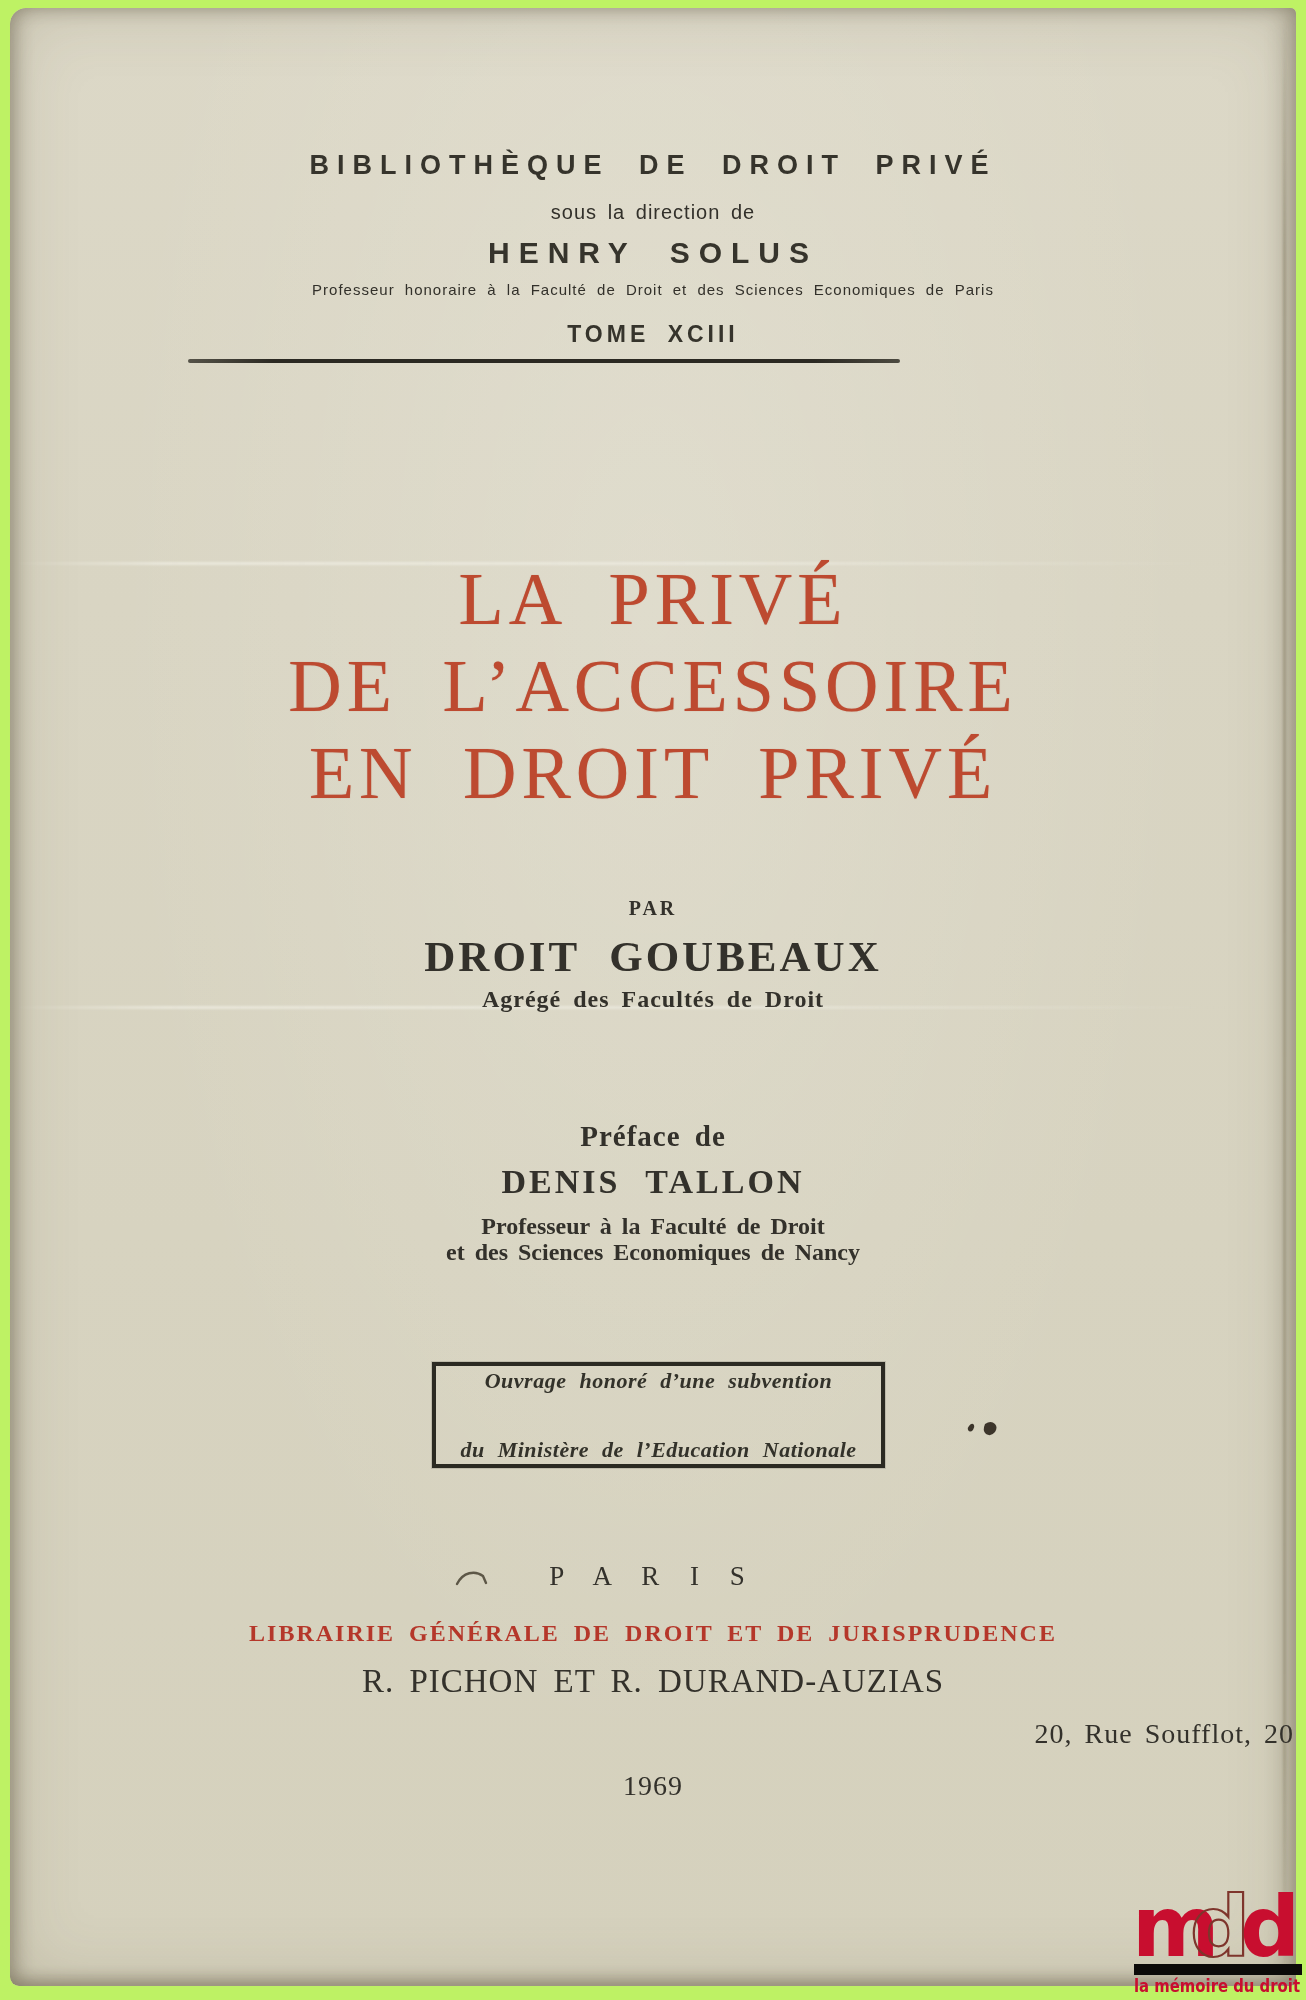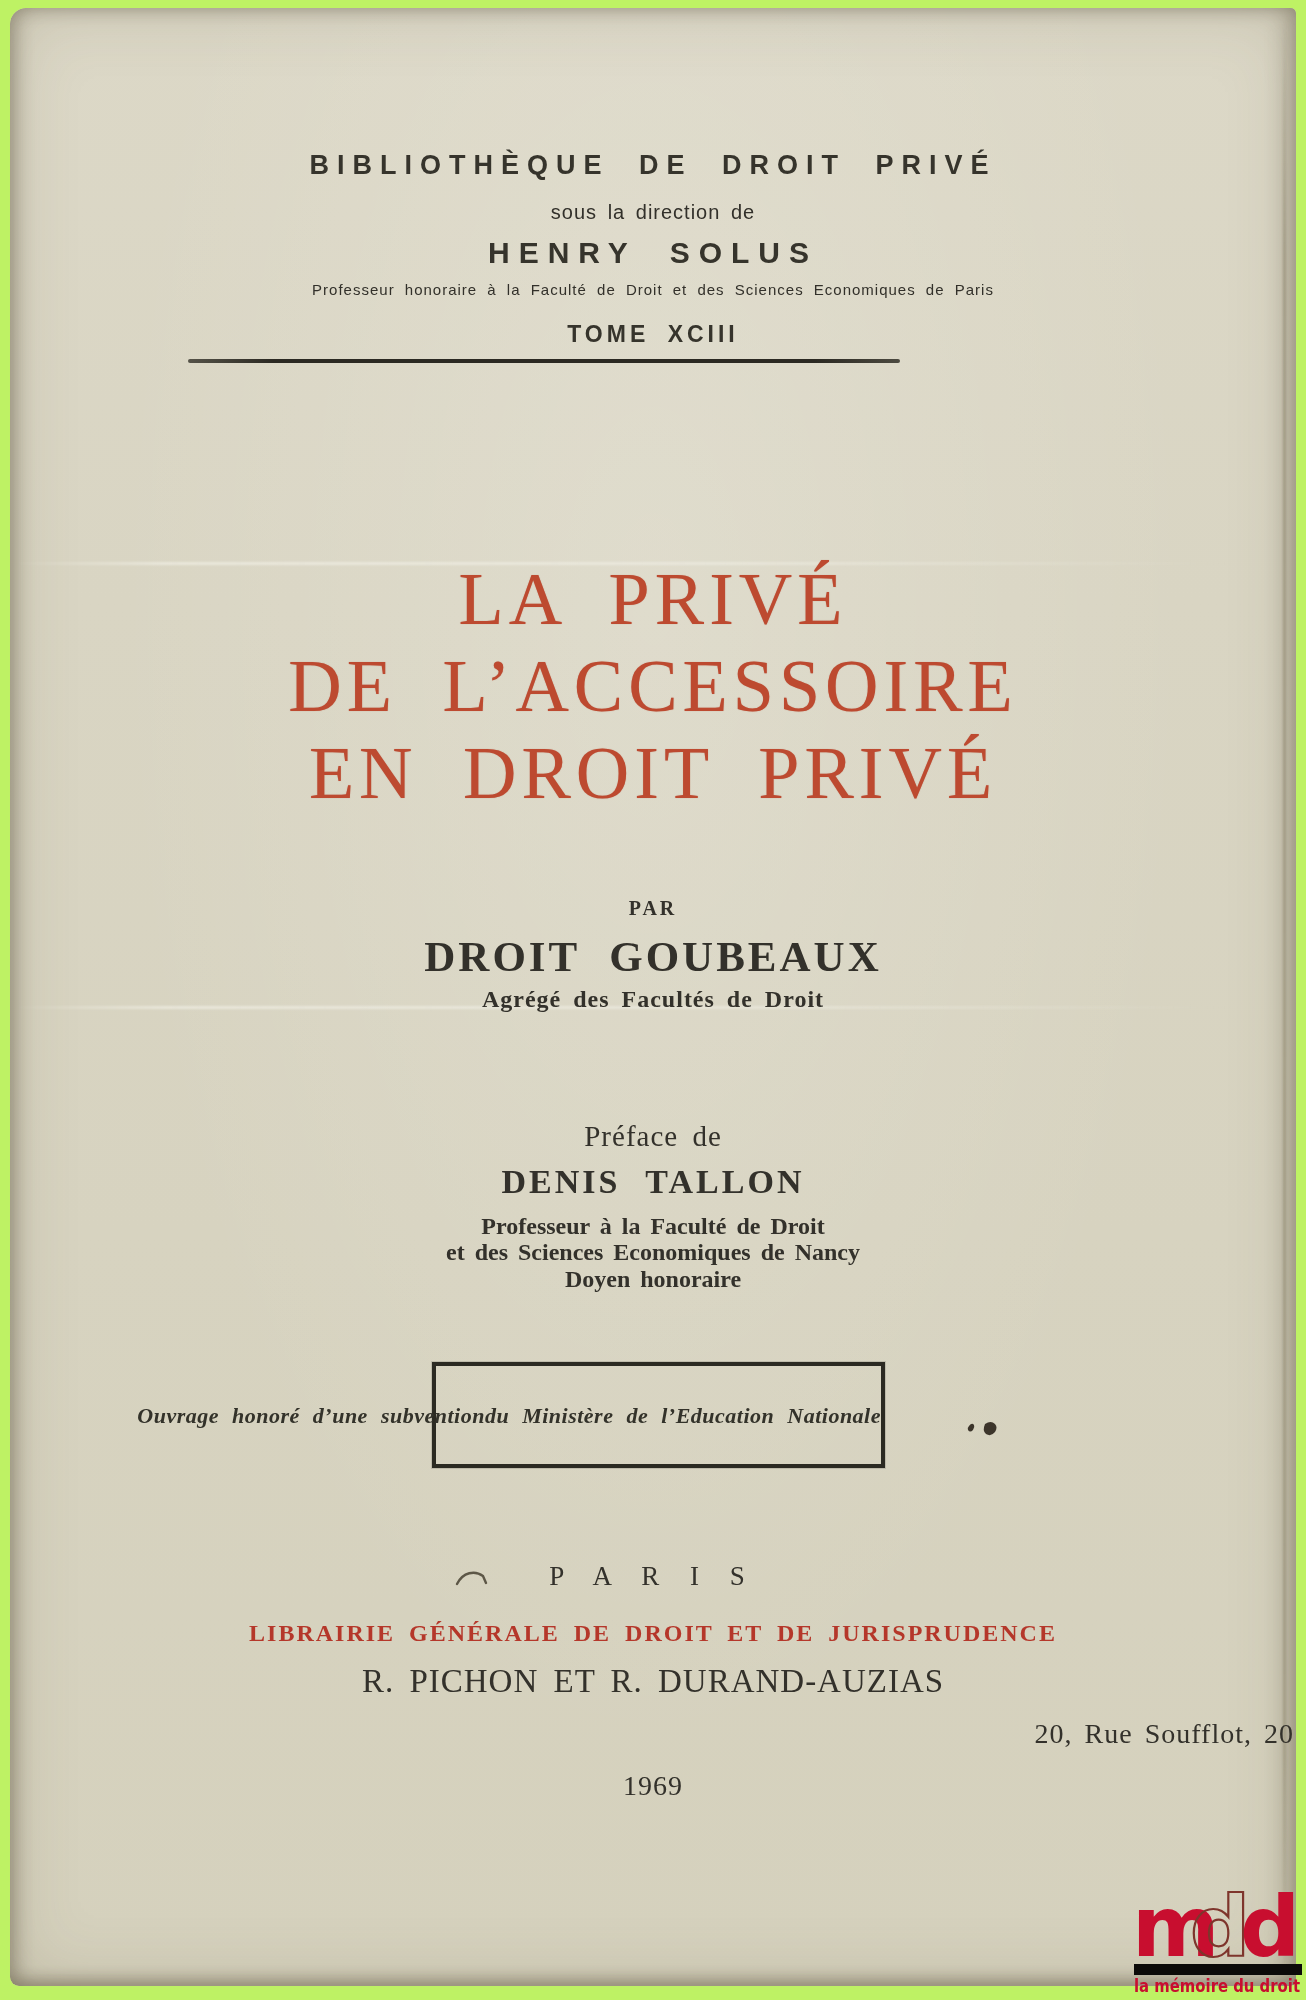--- a/index.html
+++ b/index.html
@@ -47,30 +47,30 @@
     position:absolute;top:556px;left:12px;right:12px;text-align:center;
     font-family:"Liberation Serif",serif;font-weight:400;
     font-size:74px;line-height:87px;letter-spacing:5px;word-spacing:22px;
     text-shadow:0 0 1px rgba(160,60,40,.4);
   }
   
   .par{top:897px;font-family:"Liberation Serif",serif;font-size:20px;font-weight:bold;letter-spacing:3px;color:#33312b;}
   .author{top:932px;font-family:"Liberation Serif",serif;font-size:43px;font-weight:bold;letter-spacing:3px;word-spacing:16px;color:#33312b;}
   .author-role{top:986px;font-family:"Liberation Serif",serif;font-size:24px;font-weight:bold;letter-spacing:1px;word-spacing:5px;color:#33312b;}
   
-  .preface-label{top:1120px;font-family:"Liberation Serif",serif;font-size:29px;font-weight:normal;letter-spacing:1px;word-spacing:6px;color:#33312b;}
+  .preface-label{top:1120px;font-family:"Liberation Serif",serif;font-size:29px;font-weight:bold;letter-spacing:1px;word-spacing:6px;color:#33312b;}
   .preface-author{top:1163px;font-family:"Liberation Serif",serif;font-size:34px;font-weight:bold;letter-spacing:3px;word-spacing:14px;color:#33312b;}
   .preface-role-1{top:1213px;font-family:"Liberation Serif",serif;font-size:24px;font-weight:bold;word-spacing:4px;color:#33312b;}
   .preface-role-2{top:1239px;font-family:"Liberation Serif",serif;font-size:24px;font-weight:bold;word-spacing:4px;color:#33312b;}
   .preface-role-3{top:1266px;font-family:"Liberation Serif",serif;font-size:24px;font-weight:bold;word-spacing:4px;color:#33312b;}
   
   .grant-box{
     position:absolute;left:432px;top:1362px;width:453px;height:106px;
     border:4px solid #2b2a22;box-sizing:border-box;
-    display:flex;justify-content:flex-end;align-items:center;
+    display:flex;flex-direction:column;justify-content:space-between;align-items:center;
     box-shadow:0 0 0 1px rgba(43,42,34,.15);
   }
   .grant-line{
     font-family:"Liberation Serif",serif;font-style:italic;font-weight:bold;
     font-size:22px;line-height:29px;letter-spacing:.5px;word-spacing:7px;color:#33322a;
     white-space:nowrap;
   }
   
   .city{top:1561px;font-family:"Liberation Serif",serif;font-size:27px;letter-spacing:12px;color:#33312b;}
   .publisher{top:1620px;font-family:"Liberation Serif",serif;font-size:24px;font-weight:bold;letter-spacing:2px;word-spacing:6px;}
@@ -107,21 +107,20 @@
   </div>
 
   <div class="line par">PAR</div>
   <div class="line author">DROIT GOUBEAUX</div>
   <div class="line author-role">Agrégé des Facultés de Droit</div>
 
   <div class="line preface-label">Préface de</div>
   <div class="line preface-author">DENIS TALLON</div>
   <div class="line preface-role-1">Professeur à la Faculté de Droit</div>
   <div class="line preface-role-2">et des Sciences Economiques de Nancy</div>
-  <div class="line preface-role-3">Doyen honoraire</div>
 
   <div class="grant-box">
     <div class="grant-line">Ouvrage honoré d’une subvention</div>
     <div class="grant-line">du Ministère de l’Education Nationale</div>
   </div>
 
   <div class="ink-blot">
     <svg width="42" height="26" viewBox="0 0 42 26">
       <path d="M6 10 q3 -4 5 -1 q1 2 -1 5 q-3 3 -5 0 q-1 -2 1 -4 Z" fill="#3c352b"></path>
       <path d="M22 8 q6 -4 10 0 q3 3 0 8 q-4 5 -9 2 q-4 -3 -1 -10 Z" fill="#3c352b"></path>

